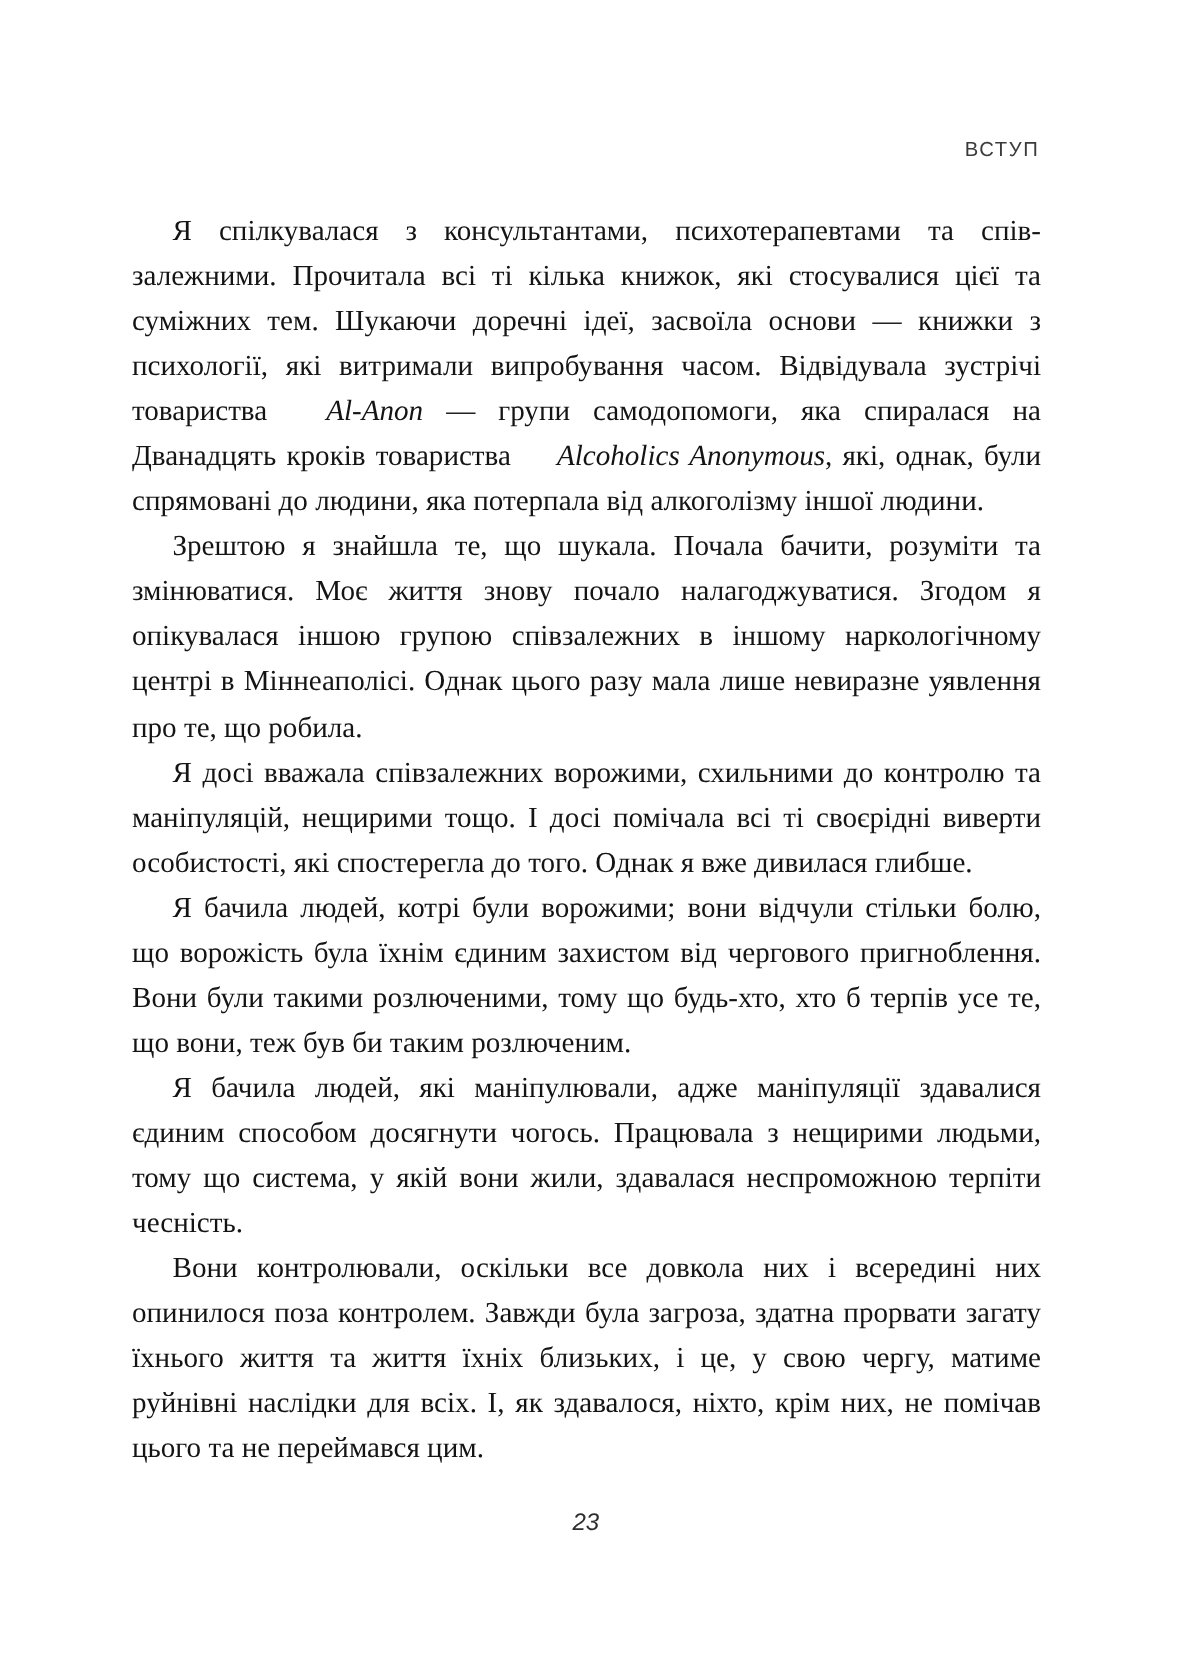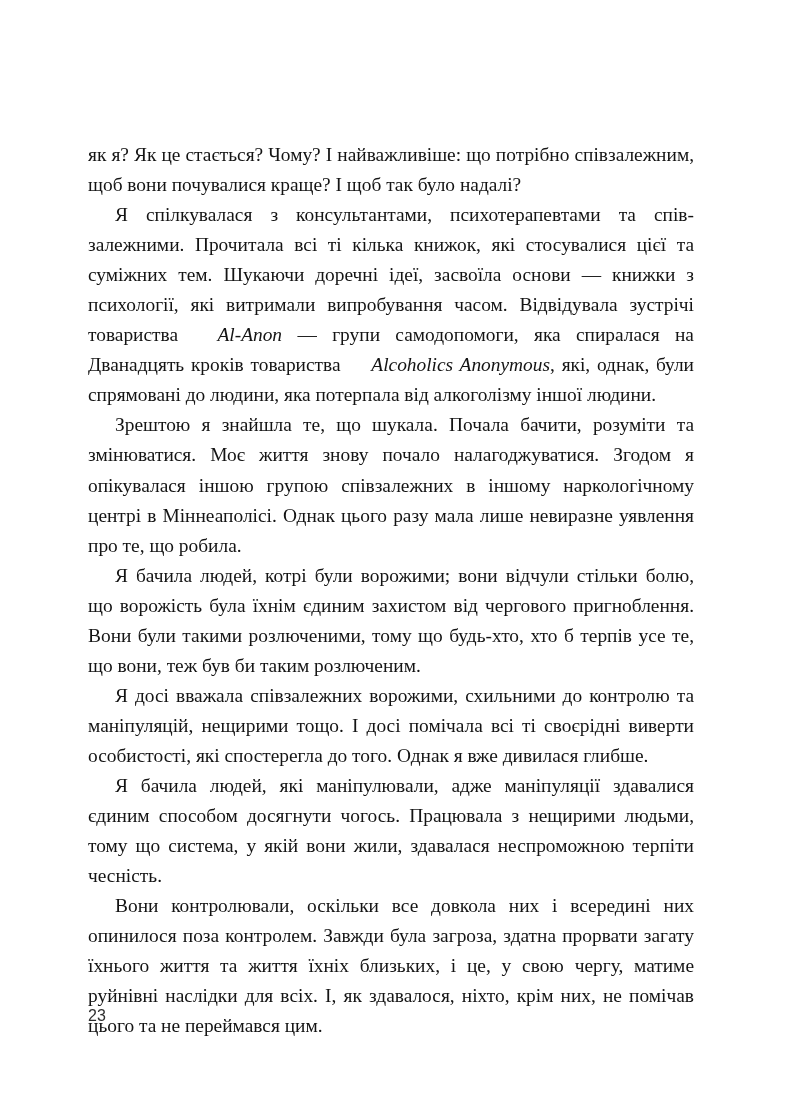--- a/index.html
+++ b/index.html
@@ -50,43 +50,44 @@
   }
   .it {
     font-style: italic;
     margin-left: 24px;
   }
   .folio {
     position: absolute;
     top: 1007px;
     left: 88px;
     width: 605px;
-    text-align: left;
+    text-align: center;
     font-family: "Liberation Sans", sans-serif;
     font-size: 16px;
     color: #2e2e2e;
+    font-style: italic;
   }
 </style>
 </head>
 <body>
 
 <div class="page">
 
+  <div class="running-head">ВСТУП</div>
 
   <div class="textblock">
 
-    <p>як я? Як це стається? Чому? І найважливіше: що потрібно спів­залежним, щоб вони почувалися краще? І щоб так було надалі?</p>
 
     <p class="indent"><span>Я спілкувалася з консультантами, психотерапевтами та спів­залежними. Прочитала всі ті кілька книжок, які стосувалися цієї та суміжних тем. Шукаючи доречні ідеї, засвоїла основи — книжки з психології, які витримали випробування часом. Від­відувала зустрічі товариства </span><span class="it">Al-Anon</span><span> — групи самодопомоги, яка спиралася на Дванадцять кроків товариства </span><span class="it">Alcoholics Anonymous</span><span>, які, однак, були спрямовані до людини, яка потерпала від ал­коголізму іншої людини.</span></p>
 
     <p class="indent">Зрештою я знайшла те, що шукала. Почала бачити, розуміти та змінюватися. Моє життя знову почало налагоджуватися. Зго­дом я опікувалася іншою групою співзалежних в іншому нарко­логічному центрі в Міннеаполісі. Однак цього разу мала лише невиразне уявлення про те, що робила.</p>
 
+    <p class="indent">Я досі вважала співзалежних ворожими, схильними до кон­тролю та маніпуляцій, нещирими тощо. І досі помічала всі ті своєрідні виверти особистості, які спостерегла до того. Однак я вже дивилася глибше.</p>
+
     <p class="indent">Я бачила людей, котрі були ворожими; вони відчули стільки болю, що ворожість була їхнім єдиним захистом від чергового пригноблення. Вони були такими розлюченими, тому що будь-хто, хто б терпів усе те, що вони, теж був би таким розлюченим.</p>
-
-    <p class="indent">Я досі вважала співзалежних ворожими, схильними до кон­тролю та маніпуляцій, нещирими тощо. І досі помічала всі ті своєрідні виверти особистості, які спостерегла до того. Однак я вже дивилася глибше.</p>
 
     <p class="indent">Я бачила людей, які маніпулювали, адже маніпуляції здава­лися єдиним способом досягнути чогось. Працювала з нещи­рими людьми, тому що система, у якій вони жили, здавалася неспроможною терпіти чесність.</p>
 
     <p class="indent">Вони контролювали, оскільки все довкола них і всередині них опинилося поза контролем. Завжди була загроза, здатна прорвати загату їхнього життя та життя їхніх близьких, і це, у свою чергу, матиме руйнівні наслідки для всіх. І, як здавалося, ніхто, крім них, не помічав цього та не переймався цим.</p>
 
   </div>
 
   <div class="folio">23</div>
 
 </div>

